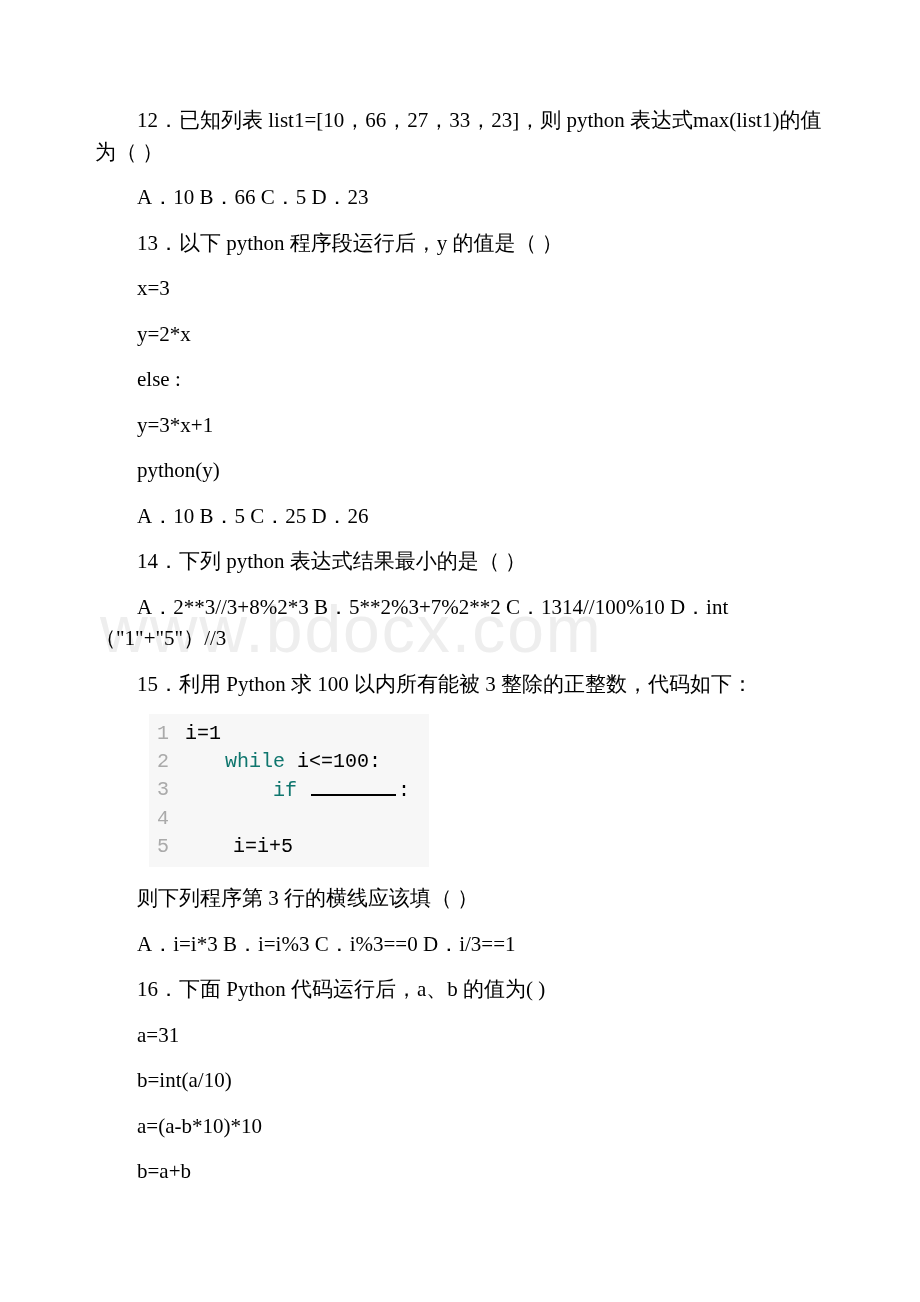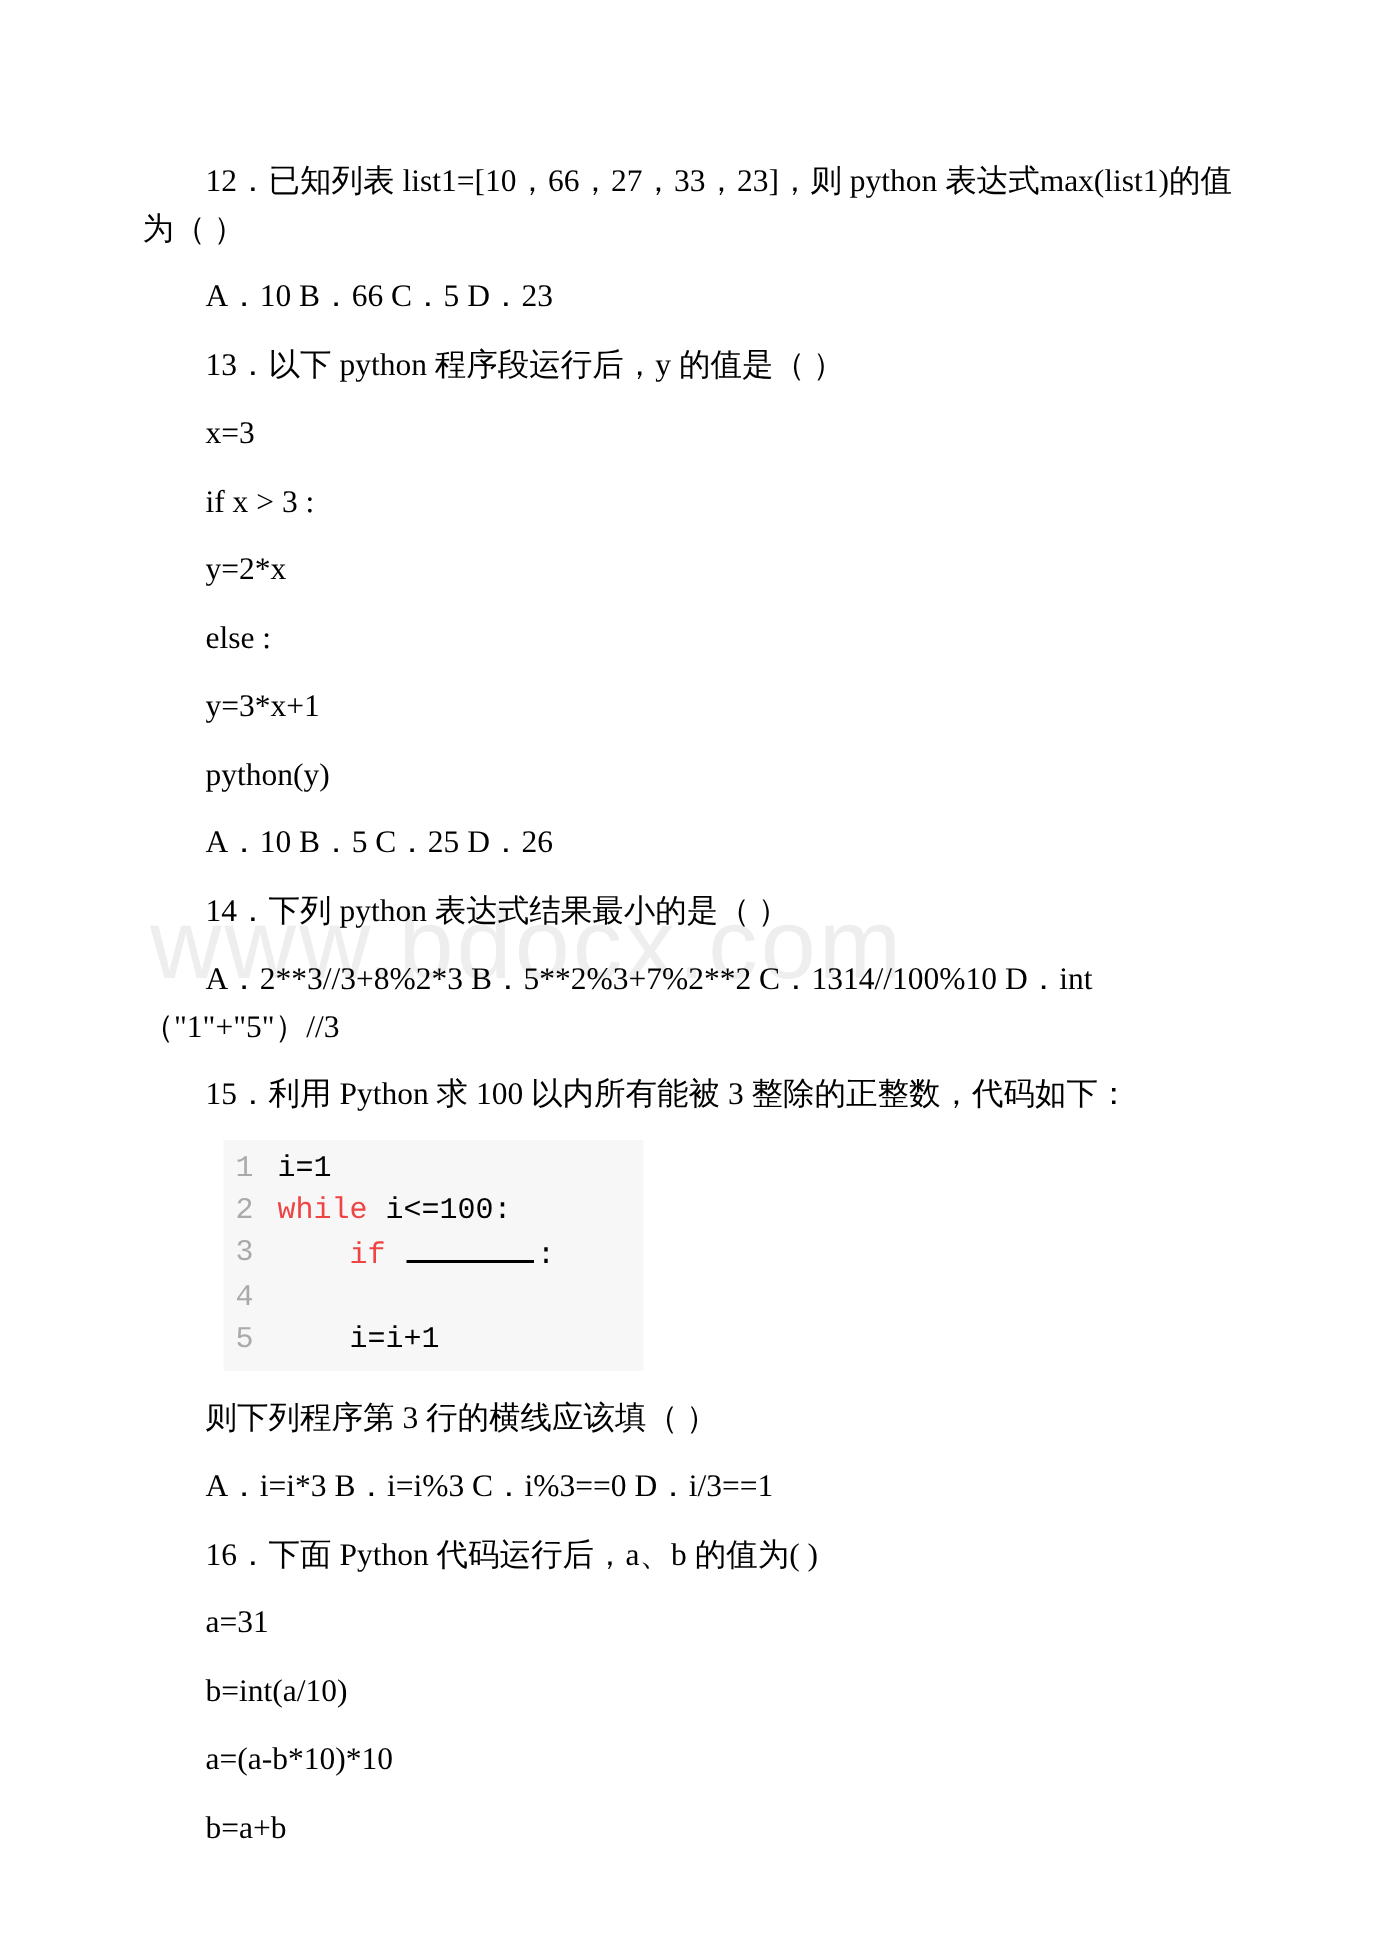--- a/index.html
+++ b/index.html
@@ -63,21 +63,22 @@
     .line-num {
       width: 28px;
       color: #aaaaaa;
       text-align: left;
     }
     .code-text {
       flex: 1;
       white-space: pre;
     }
     .kw-orange {
-      color: #ef4444;
+      color: #0f766e;
+      margin-left: 40px;
     }
     .kw-purple {
       color: #9933cc;
     }
     .underline {
       border-bottom: 2px solid #000;
       display: inline-block;
       width: 85px;
       height: 1em;
       vertical-align: baseline;
@@ -89,21 +90,20 @@
 
 <div class="watermark">www.bdocx.com</div>
 
 <div class="content">
 
   <p class="para">12．已知列表 list1=[10，66，27，33，23]，则 python 表达式max(list1)的值为（ ）</p>
   <p class="para">A．10 B．66 C．5 D．23</p>
 
   <p class="para">13．以下 python 程序段运行后，y 的值是（ ）</p>
   <p class="code-line">x=3</p>
-  <p class="code-line">if x &gt; 3 :</p>
   <p class="code-line"> y=2*x</p>
   <p class="code-line">else :</p>
   <p class="code-line"> y=3*x+1</p>
   <p class="code-line">python(y)</p>
   <p class="para">A．10 B．5 C．25 D．26</p>
 
   <p class="para">14．下列 python 表达式结果最小的是（ ）</p>
   <p class="para">A．2**3//3+8%2*3 B．5**2%3+7%2**2 C．1314//100%10 D．int（"1"+"5"）//3</p>
 
   <p class="para" style="text-indent:2em;">15．利用 Python 求 100 以内所有能被 3 整除的正整数，代码如下：</p>
@@ -120,21 +120,21 @@
     </div>
     <div class="code-row">
       <span class="line-num">3</span>
       <span class="code-text"><span style="white-space:pre;">    </span><span class="kw-orange">if</span> <span class="underline"></span><span>:</span></span>
     </div>
     <div class="code-row">
       <span class="line-num">4</span>
     </div>
     <div class="code-row">
       <span class="line-num">5</span>
-      <span class="code-text">    i=i+1</span>
+      <span class="code-text">    i=i+5</span>
     </div>
   </div>
 
   <p class="para">则下列程序第 3 行的横线应该填（ ）</p>
   <p class="para">A．i=i*3 B．i=i%3 C．i%3==0 D．i/3==1</p>
 
   <p class="para">16．下面 Python 代码运行后，a、b 的值为( )</p>
   <p class="code-line">a=31</p>
   <p class="code-line">b=int(a/10)</p>
   <p class="code-line">a=(a-b*10)*10</p>

